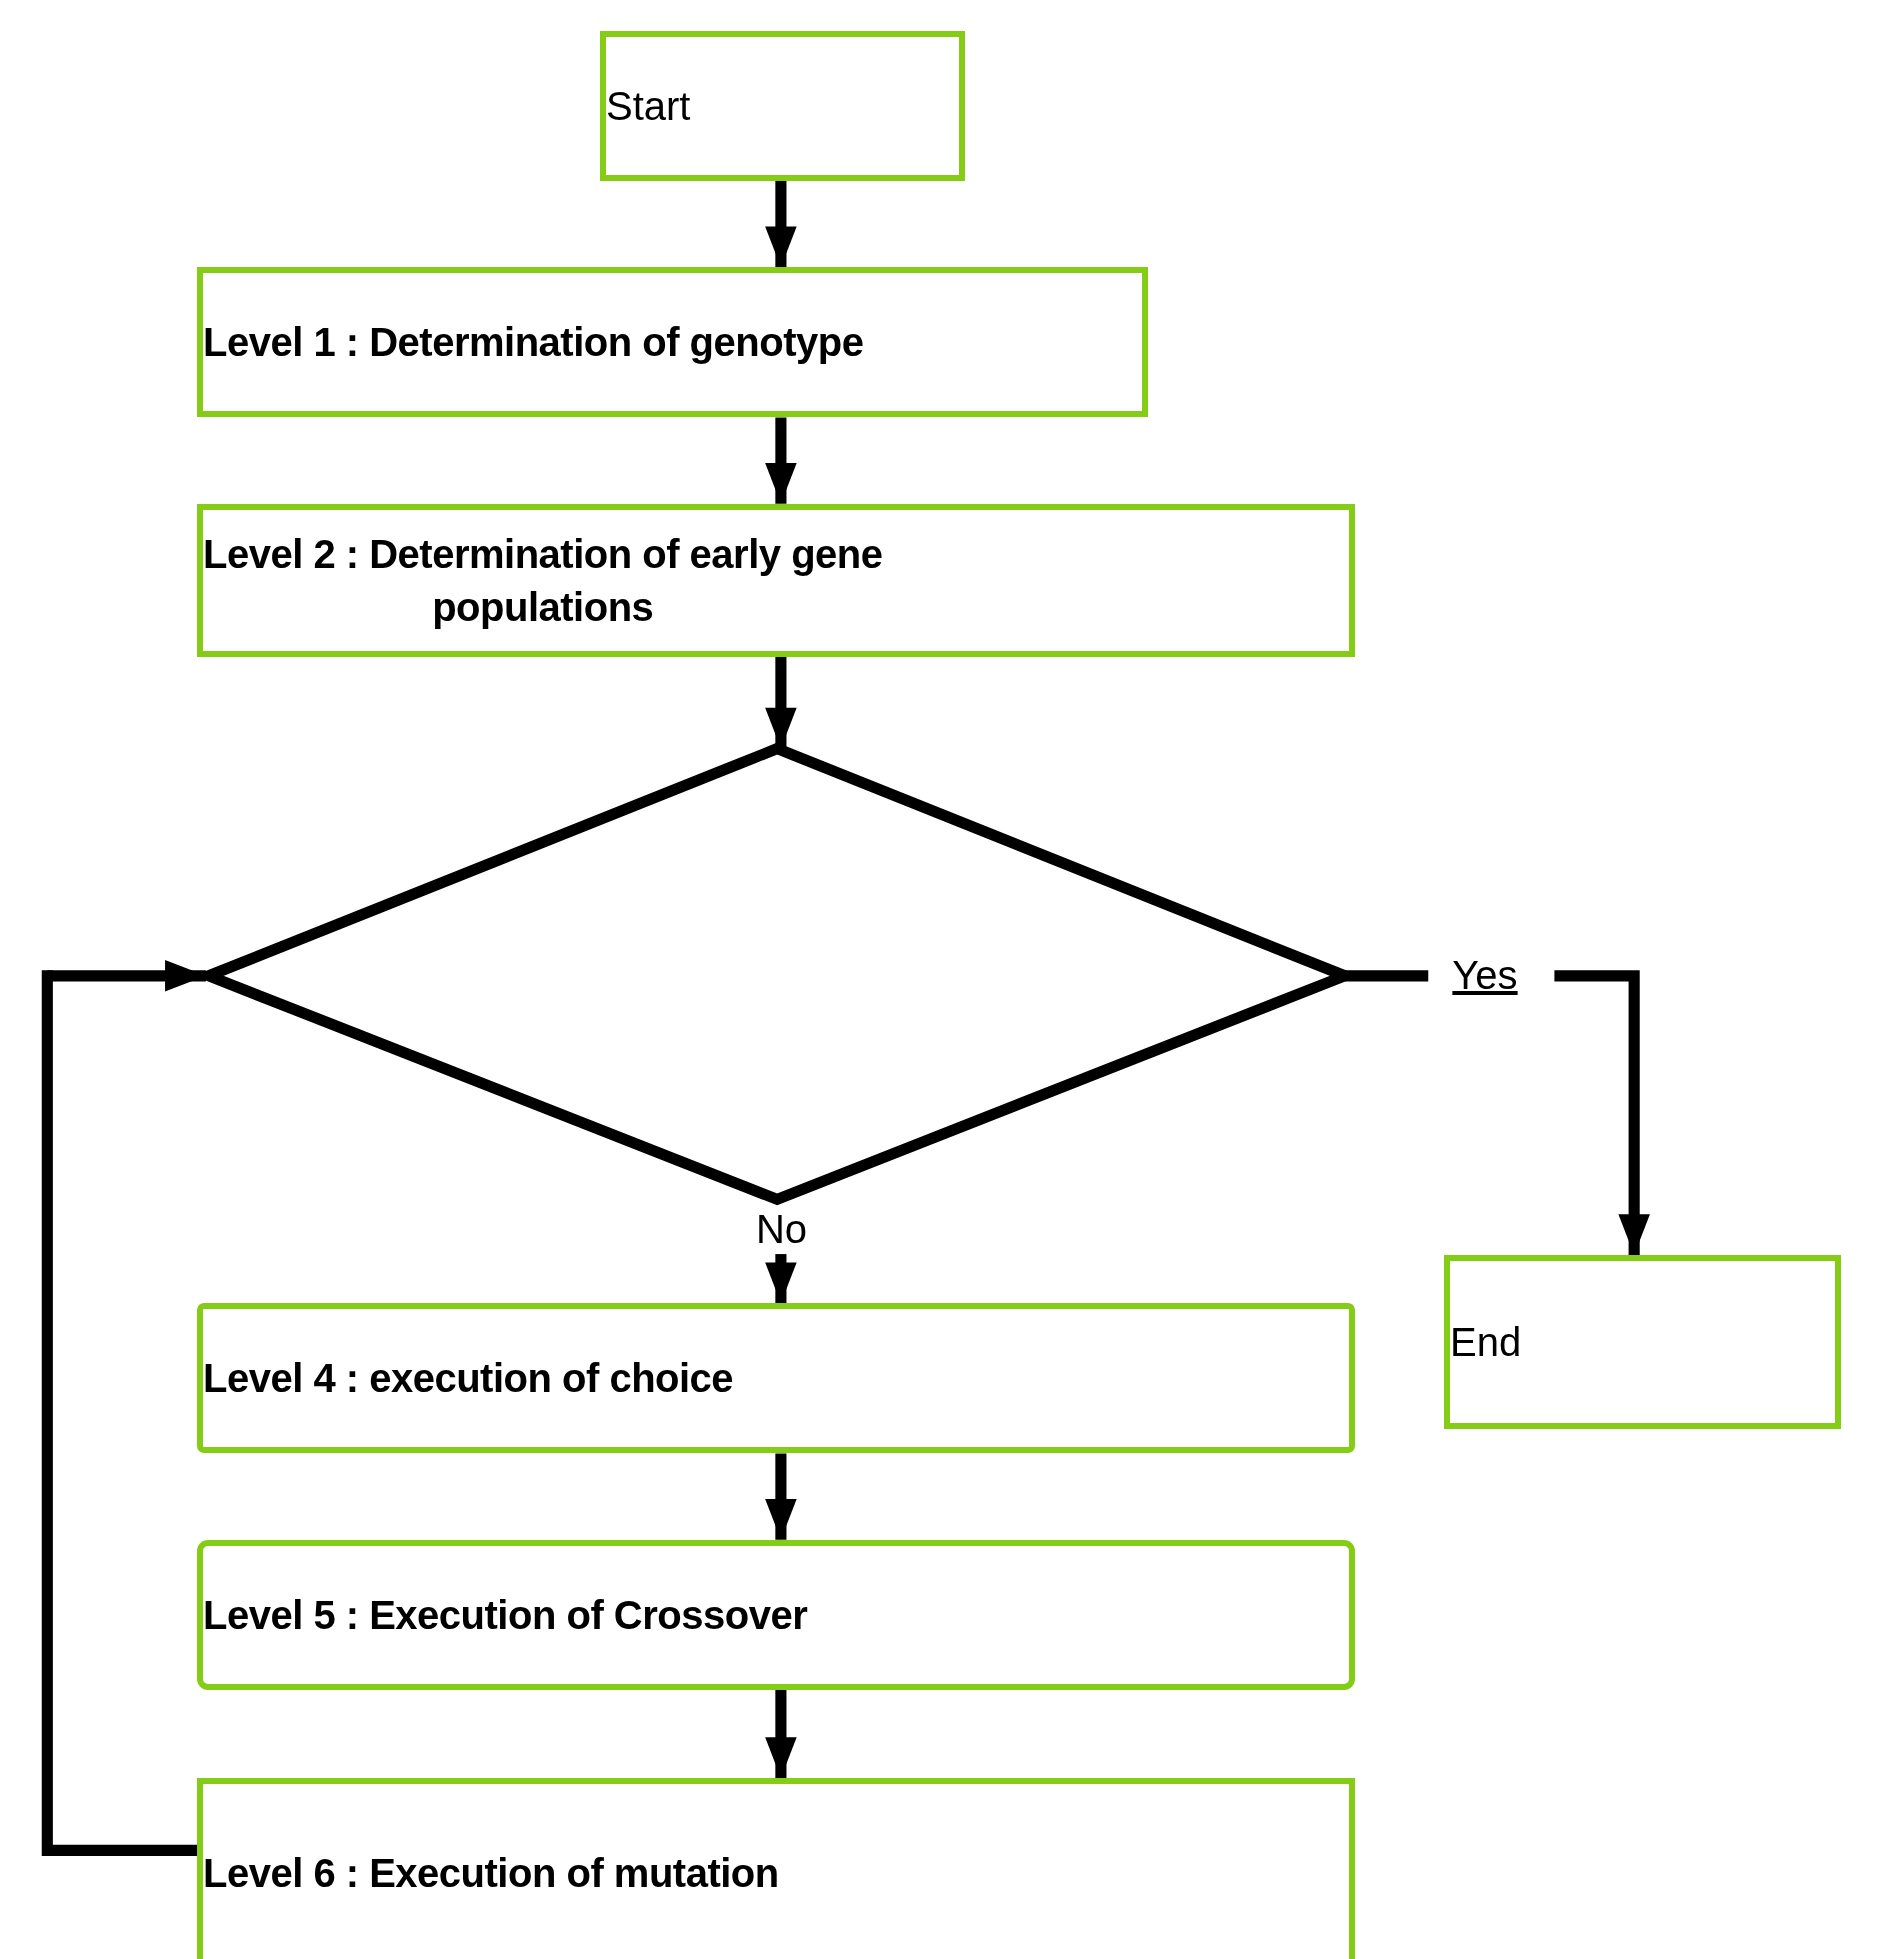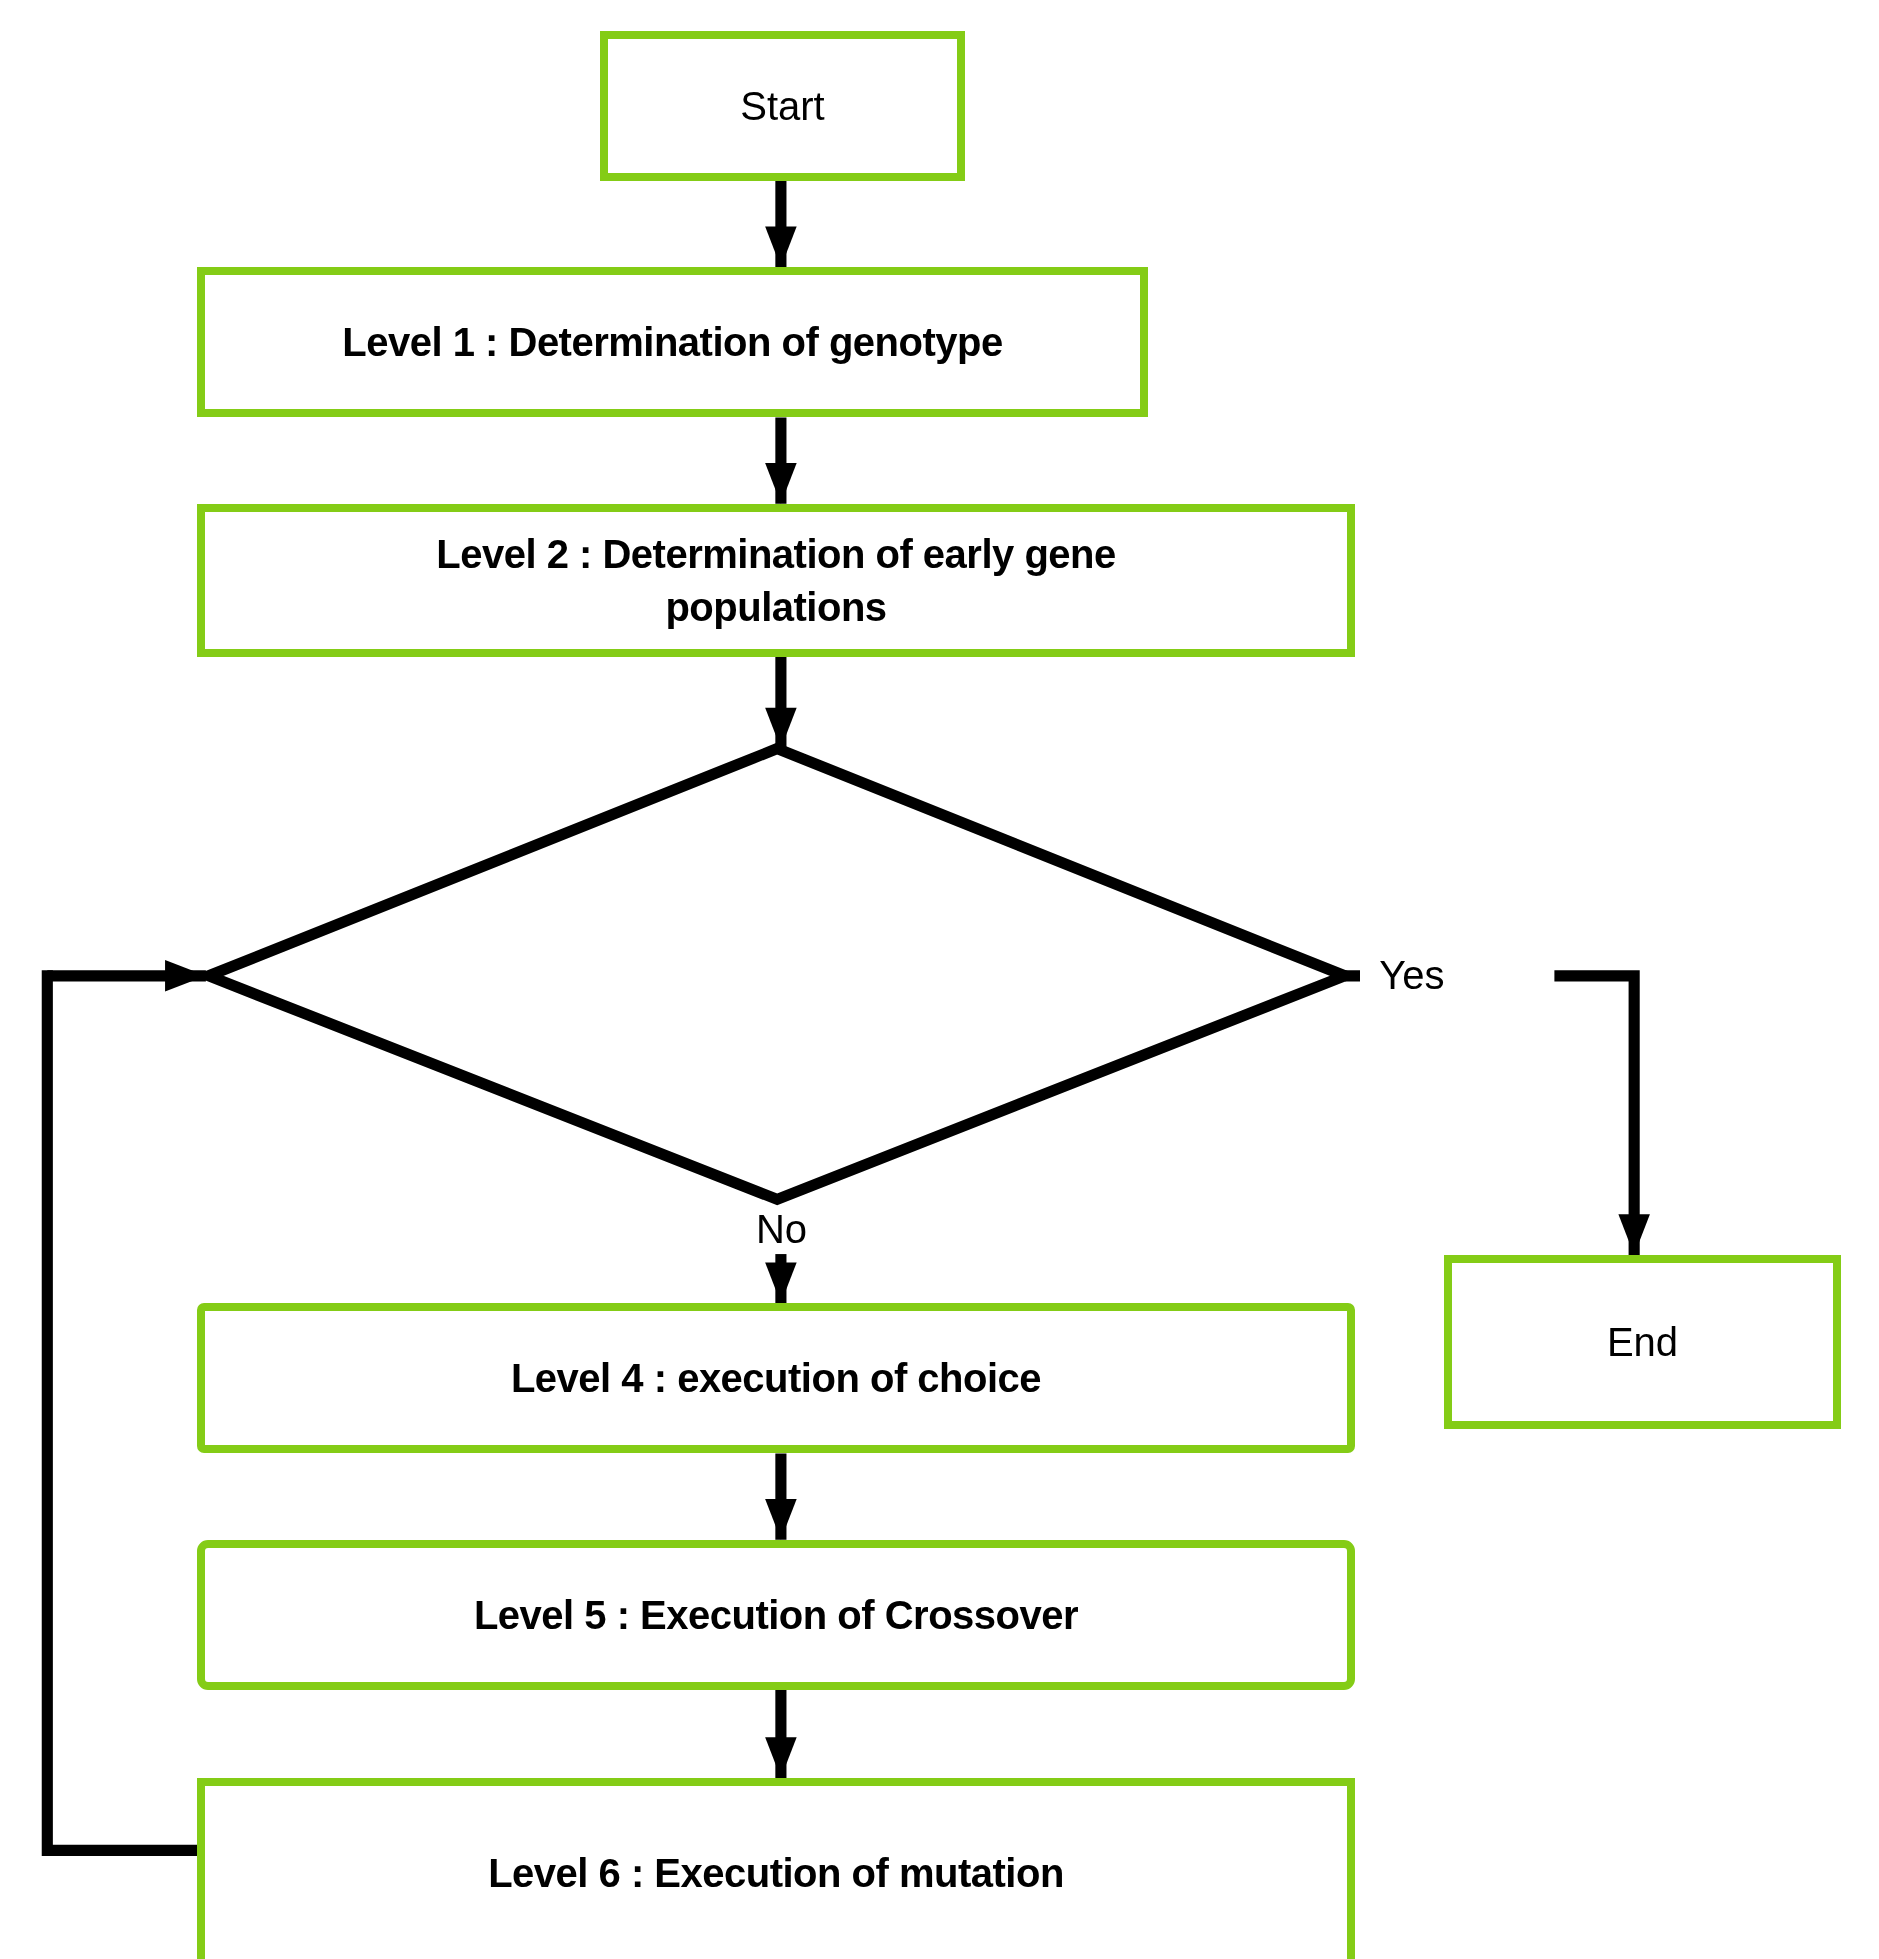--- a/index.html
+++ b/index.html
@@ -14,24 +14,23 @@
   }
   .connectors {
     position: absolute;
     left: 0; top: 0;
     width: 1879px; height: 1960px;
   }
   .node {
     position: absolute;
     box-sizing: border-box;
     background: #ffffff;
-    border: 8px solid #84cc16;
+    border: 6px solid #84cc16;
     display: flex;
     align-items: center;
-    justify-content: center;
     text-align: center;
   }
   .node .lbl {
     font-size: 40px;
     font-weight: 700;
     line-height: 53px;
     white-space: pre-line;
     letter-spacing: -0.5px;
   }
   .node.terminator .lbl {
@@ -92,21 +91,21 @@
   <div class="node" style="left:197px; top:267px; width:951px; height:150px;">
     <span class="lbl">Level 1 : Determination of genotype</span>
   </div>
 
   <div class="node" style="left:197px; top:504px; width:1158px; height:153px;">
     <span class="lbl">Level 2 : Determination of early gene
 populations</span>
   </div>
 
 
-  <div class="edge-label" style="left:1360px; top:949px; width:104px;">Yes</div>
+  <div class="edge-label" style="left:1433px; top:949px; width:104px;text-decoration:underline;">Yes</div>
 
   <div class="edge-label" style="left:726px; top:1203px; width:111px; background:transparent;">No</div>
 
   <div class="node" style="left:197px; top:1303px; width:1158px; height:150px;border-radius:7px;">
     <span class="lbl">Level 4 : execution of choice</span>
   </div>
 
   <div class="node terminator" style="left:1444px; top:1255px; width:397px; height:174px;">
     <span class="lbl">End</span>
   </div>

